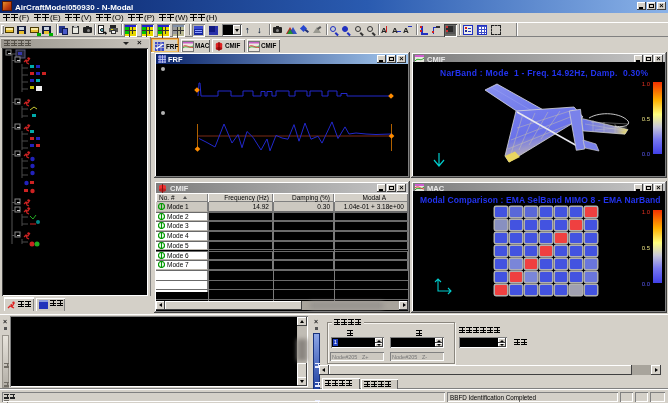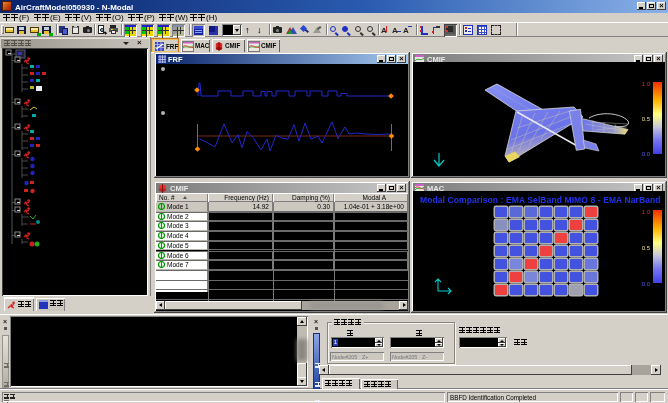--- a/index.html
+++ b/index.html
@@ -432,20 +432,21 @@
         <span class="wb">
           <i></i>
         </span>
         <span class="wb">
           <b></b>
         </span>
         <span class="wb" style="line-height:8px">×</span>
       </span>
     </div>
     <div class="abs" style="left:2px;top:10px;width:252px;height:114px;background:#000">
+      <div class="abs" style="left:27px;top:6px;font-size:8.5px;font-weight:bold;color:#2233ee;white-space:nowrap;letter-spacing:0.25px">NarBand : Mode&nbsp; 1 - Freq. 14.92Hz, Damp.&nbsp; 0.30%</div>
       <svg width="252" height="114" viewBox="0 0 252 114">
         <defs>
           <linearGradient id="cb" x1="0" y1="0" x2="0" y2="1">
             <stop offset="0" stop-color="#f03000"></stop>
             <stop offset="0.25" stop-color="#ffb000"></stop>
             <stop offset="0.45" stop-color="#ffff80"></stop>
             <stop offset="0.62" stop-color="#c8c8d8"></stop>
             <stop offset="0.8" stop-color="#7878f0"></stop>
             <stop offset="1" stop-color="#4040e8"></stop>
           </linearGradient>

